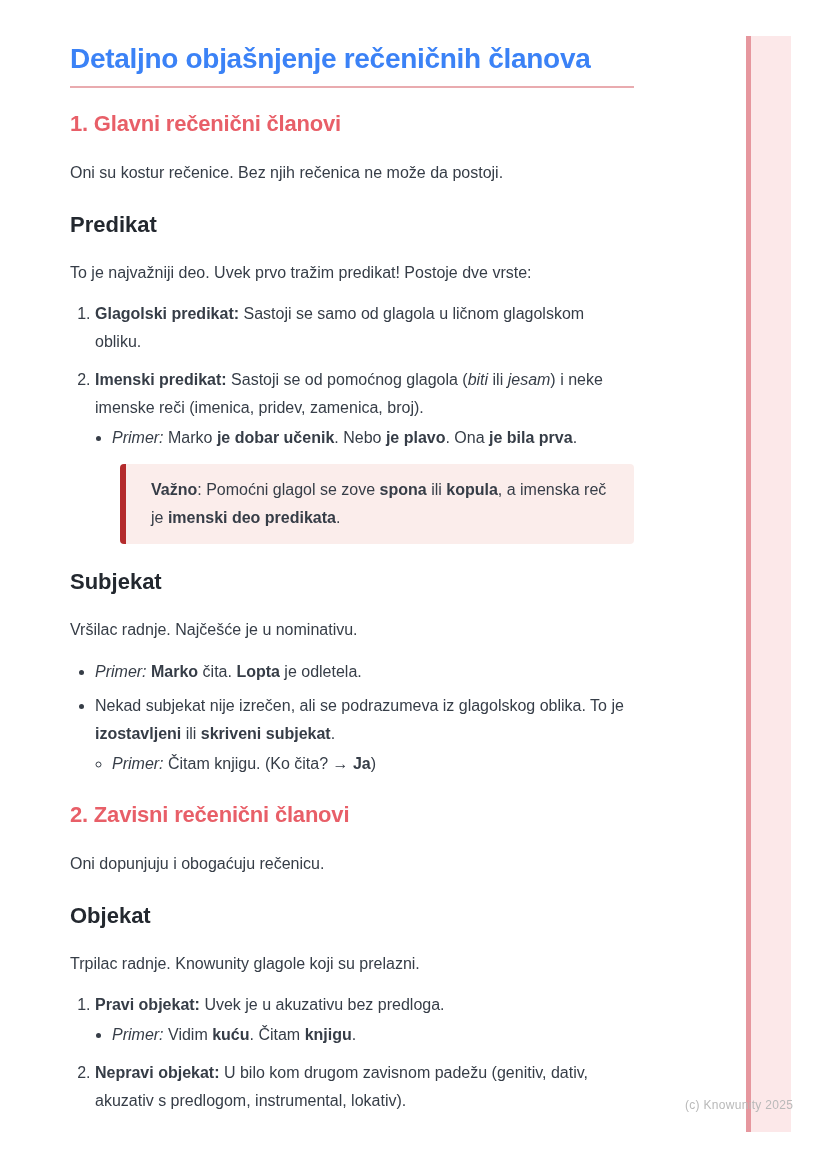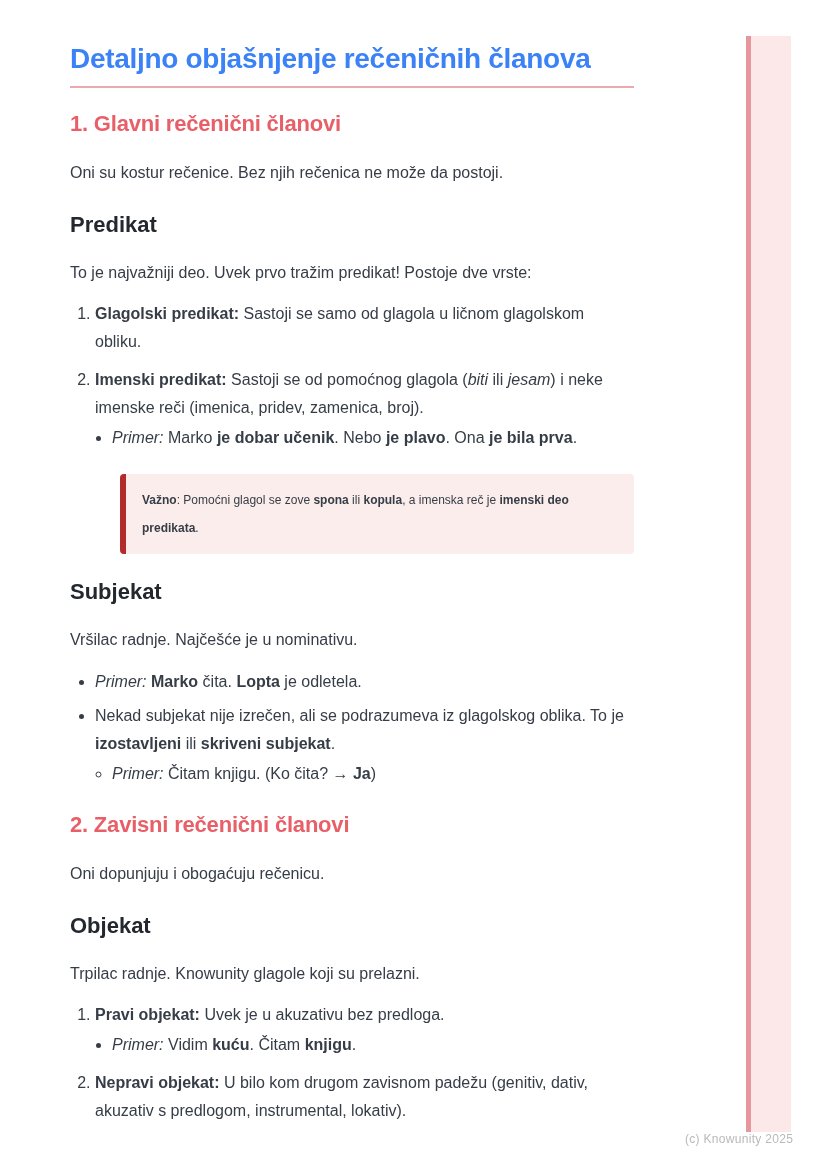--- a/index.html
+++ b/index.html
@@ -17,21 +17,21 @@
     top: 36px;
     width: 45px;
     height: 1096px;
     background: #fce8e9;
     border-left: 5px solid #e6979e;
     z-index: 1;
   }
   .watermark {
     position: absolute;
     left: 685px;
-    top: 1132px;
+    top: 1098px;
     font-size: 12px;
     letter-spacing: 0.3px;
     color: #b9b9b9;
     z-index: 2;
     white-space: nowrap;
   }
   .content {
     position: absolute;
     left: 70px;
     top: 0;
@@ -90,28 +90,28 @@
     list-style: disc;
   }
   ul.top > li { margin-top: 6px; }
   ul.top > li:first-child { margin-top: 0; }
   ul.subsub {
     margin-top: 2px;
     padding-left: 17px;
     list-style: circle;
   }
   .callout {
-    margin-top: 22px;
+    margin-top: 12px;
     margin-left: 50px;
     width: 514px;
     background: #fbedeb;
     border-left: 6px solid #b42b2c;
     border-radius: 4px;
-    padding: 12px 16px 12px 16px;
-    font-size: 12px;
+    padding: 12px 16px 12px 25px;
+    font-size: 16px;
     line-height: 28px;
   }
   .b { font-weight: 700; }
   .i { font-style: italic; }
 </style>
 </head>
 <body>
 
 <div class="side-stripe"></div>
 <div class="watermark">(c) Knowunity 2025</div>

